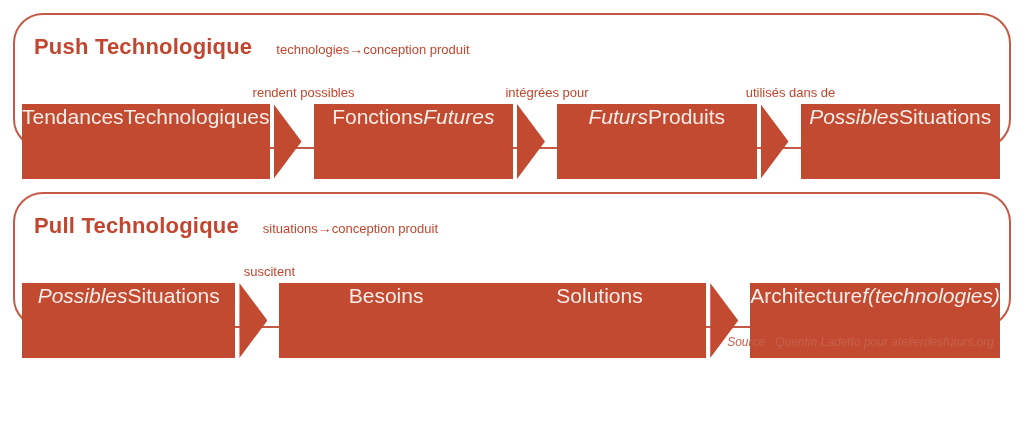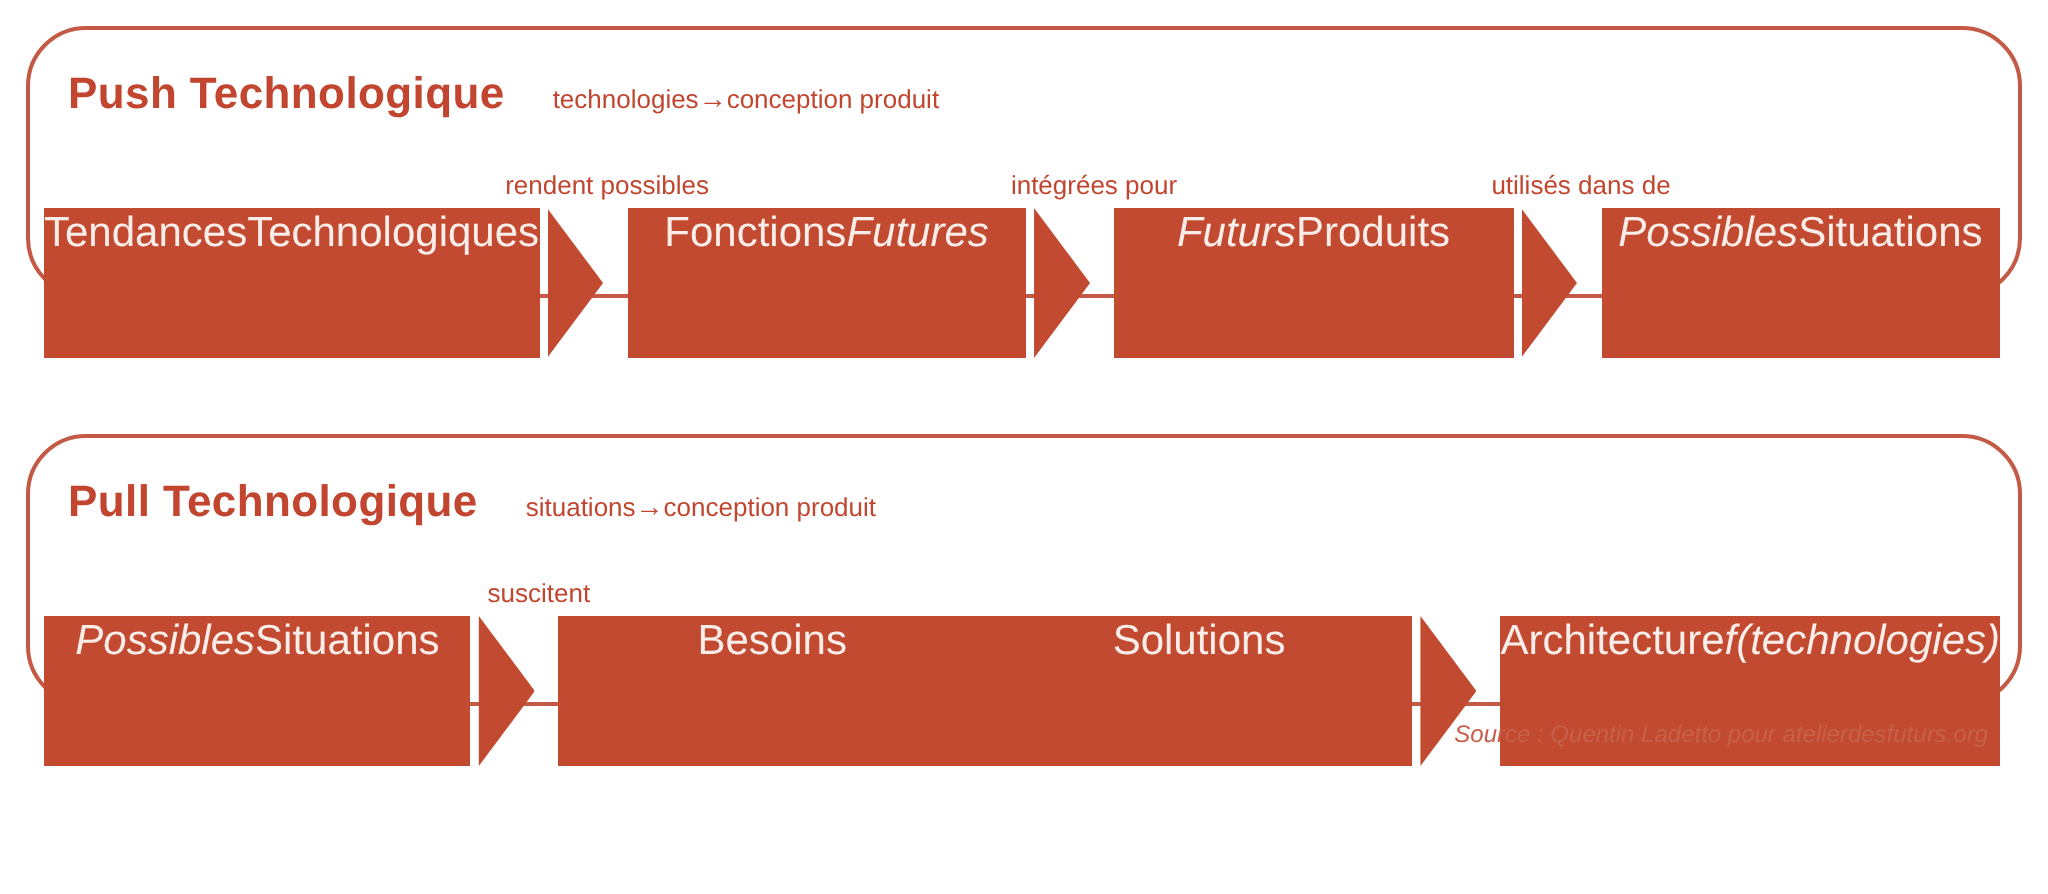--- a/index.html
+++ b/index.html
@@ -11,21 +11,21 @@
   .canvas { box-sizing: border-box; width: 1024px; padding: 13px 13px 0 13px; }
 
   .panel {
     box-sizing: border-box;
     height: 136px;
     border: 2px solid #c45a45;
     border-radius: 30px;
     background: #ffffff;
     padding: 18px 9px 0 7px;
   }
-  .panel + .panel { margin-top: 68px; }
+  .panel + .panel { margin-top: 43px; }
 
   .panel-header {
     display: flex;
     align-items: baseline;
     margin-left: 12px;
   }
   .panel-title {
     font-size: 22px;
     line-height: 28px;
     font-weight: 700;

